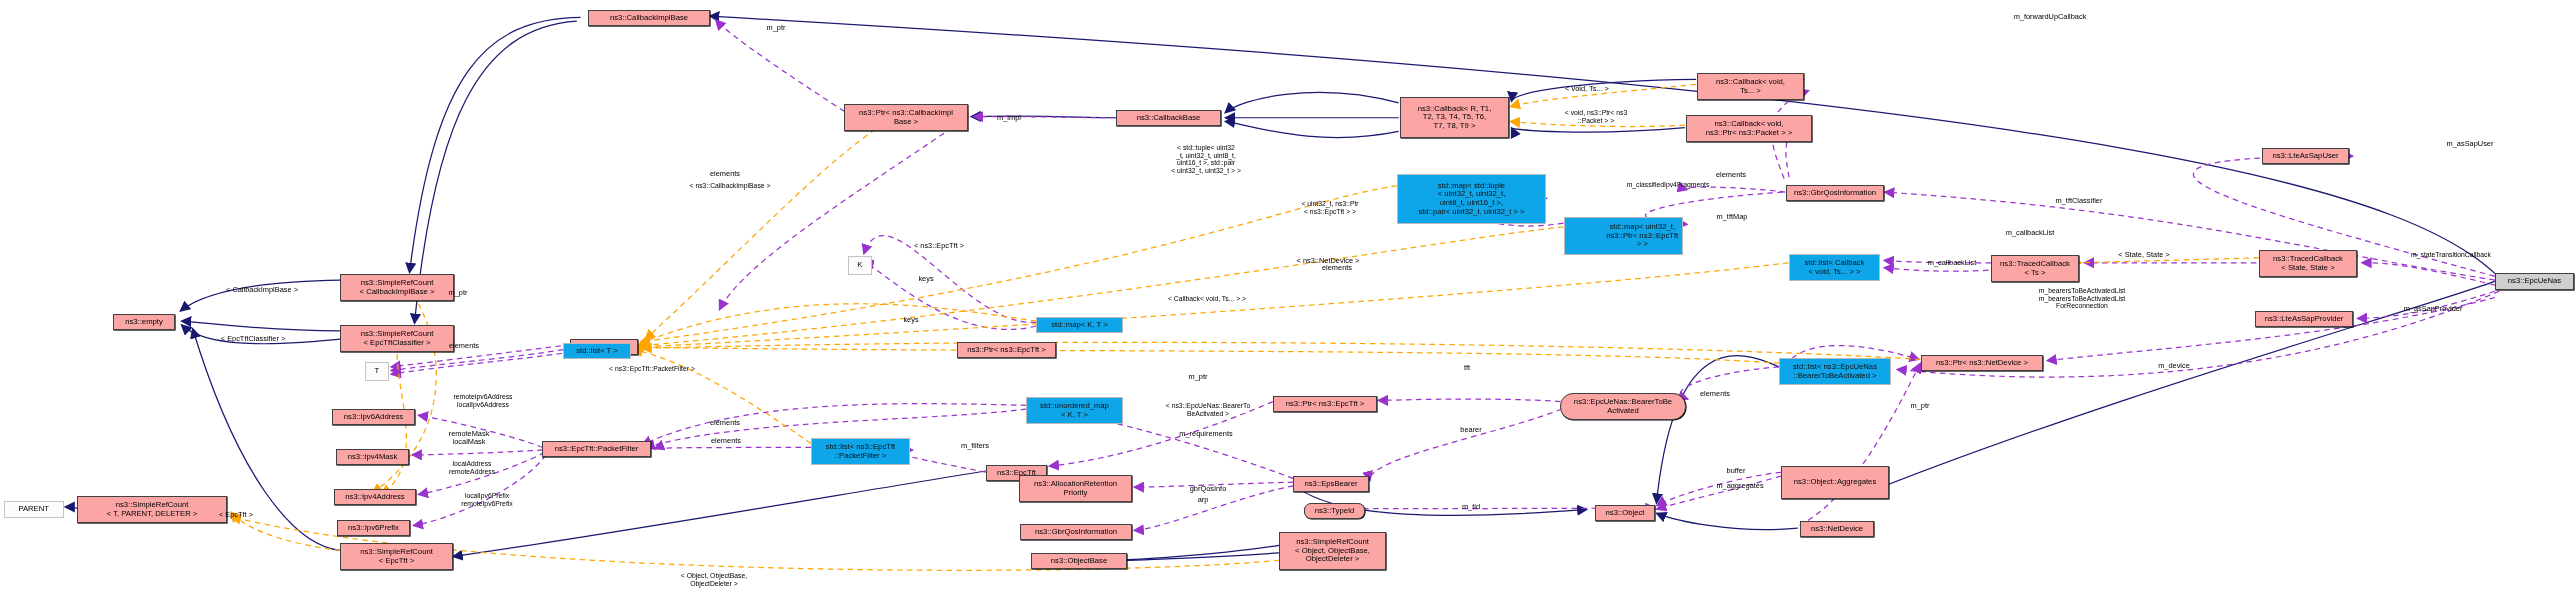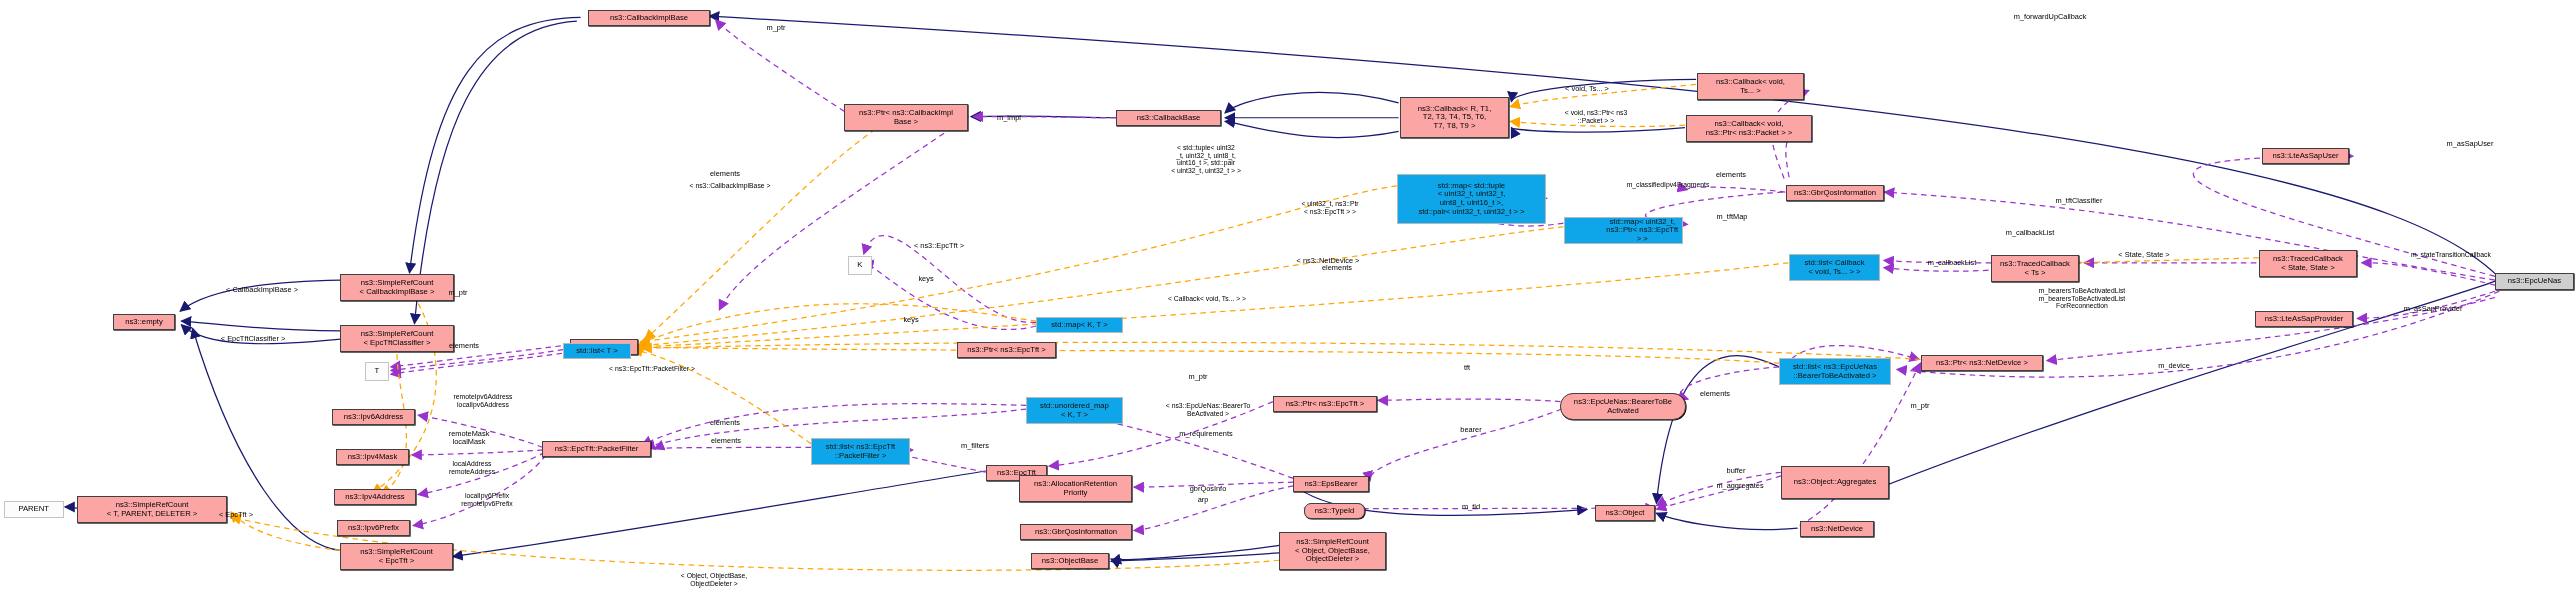--- a/index.html
+++ b/index.html
@@ -188,38 +188,38 @@
 &lt; EpcTft &gt;</div>
       <div class="node n-class" style="left: 542px; top: 441px; width: 109px; height: 16px;">ns3::EpcTft::PacketFilter</div>
       <div class="node n-tmpl" style="left: 811px; top: 438px; width: 99px; height: 27px;">std::list&lt; ns3::EpcTft
 ::PacketFilter &gt;</div>
       <div class="node n-class" style="left: 986px; top: 465px; width: 61px; height: 16px;">ns3::EpcTft</div>
       <div class="node n-tmpl" style="left: 1026px; top: 397px; width: 97px; height: 27px;">std::unordered_map
 &lt; K, T &gt;</div>
       <div class="node n-class" style="left: 1019px; top: 475px; width: 113px; height: 27px;">ns3::AllocationRetention
 Priority</div>
       <div class="node n-class" style="left: 1020px; top: 524px; width: 112px; height: 16px;">ns3::GbrQosInformation</div>
-      <div class="node n-class" style="left: 1031px; top: 553px; width: 78px; height: 16px;">ns3::ObjectBase</div>
+      <div class="node n-class" style="left: 1031px; top: 553px; width: 96px; height: 16px;">ns3::ObjectBase</div>
       <div class="node n-class" style="left: 1293px; top: 476px; width: 76px; height: 16px;">ns3::EpsBearer</div>
       <div class="node n-class" style="left: 1304px; top: 503px; width: 61px; height: 16px; border-radius: 7px;">ns3::TypeId</div>
       <div class="node n-class" style="left: 1279px; top: 532px; width: 107px; height: 38px;">ns3::SimpleRefCount
 &lt; Object, ObjectBase,
 ObjectDeleter &gt;</div>
       <div class="node n-class" style="left: 1560px; top: 393px; width: 126px; height: 27px; border-radius: 13px;">ns3::EpcUeNas::BearerToBe
 Activated</div>
       <div class="node n-tmpl" style="left: 1779px; top: 358px; width: 112px; height: 27px;">std::list&lt; ns3::EpcUeNas
 ::BearerToBeActivated &gt;</div>
       <div class="node n-class" style="left: 1595px; top: 505px; width: 60px; height: 16px;">ns3::Object</div>
       <div class="node n-class" style="left: 1781px; top: 466px; width: 108px; height: 33px;">ns3::Object::Aggregates</div>
       <div class="node n-class" style="left: 1800px; top: 521px; width: 74px; height: 16px;">ns3::NetDevice</div>
       <div class="node n-tmpl" style="left: 1397px; top: 174px; width: 149px; height: 50px;">std::map&lt; std::tuple
 &lt; uint32_t, uint32_t,
 uint8_t, uint16_t &gt;,
 std::pair&lt; uint32_t, uint32_t &gt; &gt;</div>
-      <div class="node n-tmpl" style="left: 1564px; top: 217px; width: 119px; height: 27px; padding-left: 40px;">std::map&lt; uint32_t,
+      <div class="node n-tmpl" style="left: 1564px; top: 217px; width: 119px; height: 38px; padding-left: 40px;">std::map&lt; uint32_t,
 ns3::Ptr&lt; ns3::EpcTft &gt; &gt;</div>
       <div class="node n-class" style="left: 1786px; top: 185px; width: 98px; height: 16px;">ns3::GbrQosInformation</div>
       <div class="node n-tmpl" style="left: 1789px; top: 254px; width: 91px; height: 27px;">std::list&lt; Callback
 &lt; void, Ts... &gt; &gt;</div>
       <div class="node n-class" style="left: 1991px; top: 255px; width: 88px; height: 27px;">ns3::TracedCallback
 &lt; Ts &gt;</div>
       <div class="node n-class" style="left: 2259px; top: 250px; width: 98px; height: 27px;">ns3::TracedCallback
 &lt; State, State &gt;</div>
       <div class="node n-class" style="left: 2262px; top: 148px; width: 87px; height: 16px;">ns3::LteAsSapUser</div>
       <div class="node n-class" style="left: 2255px; top: 311px; width: 98px; height: 16px;">ns3::LteAsSapProvider</div>

